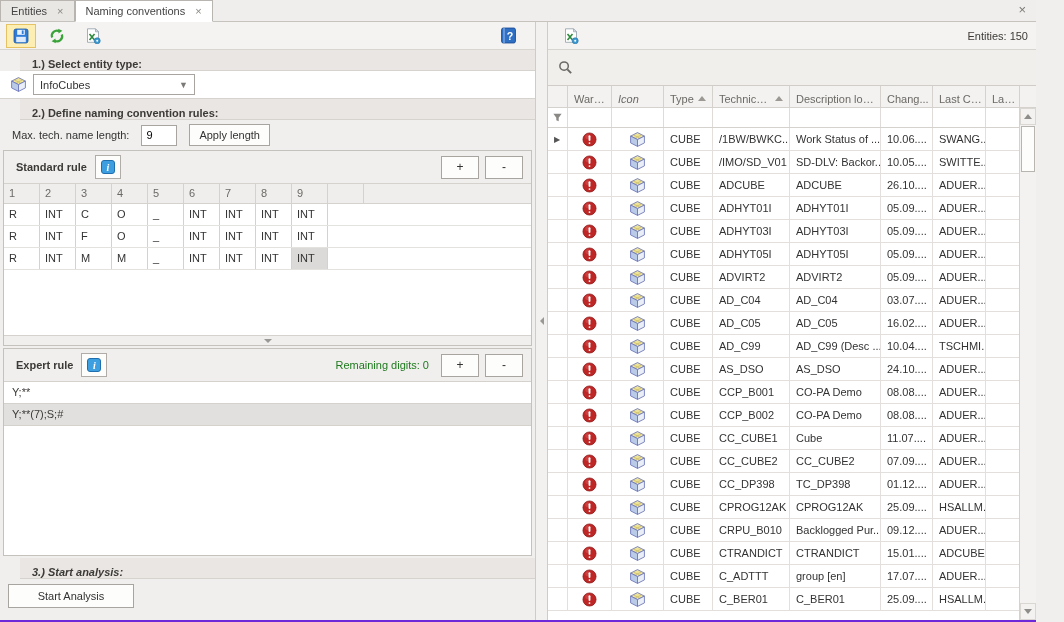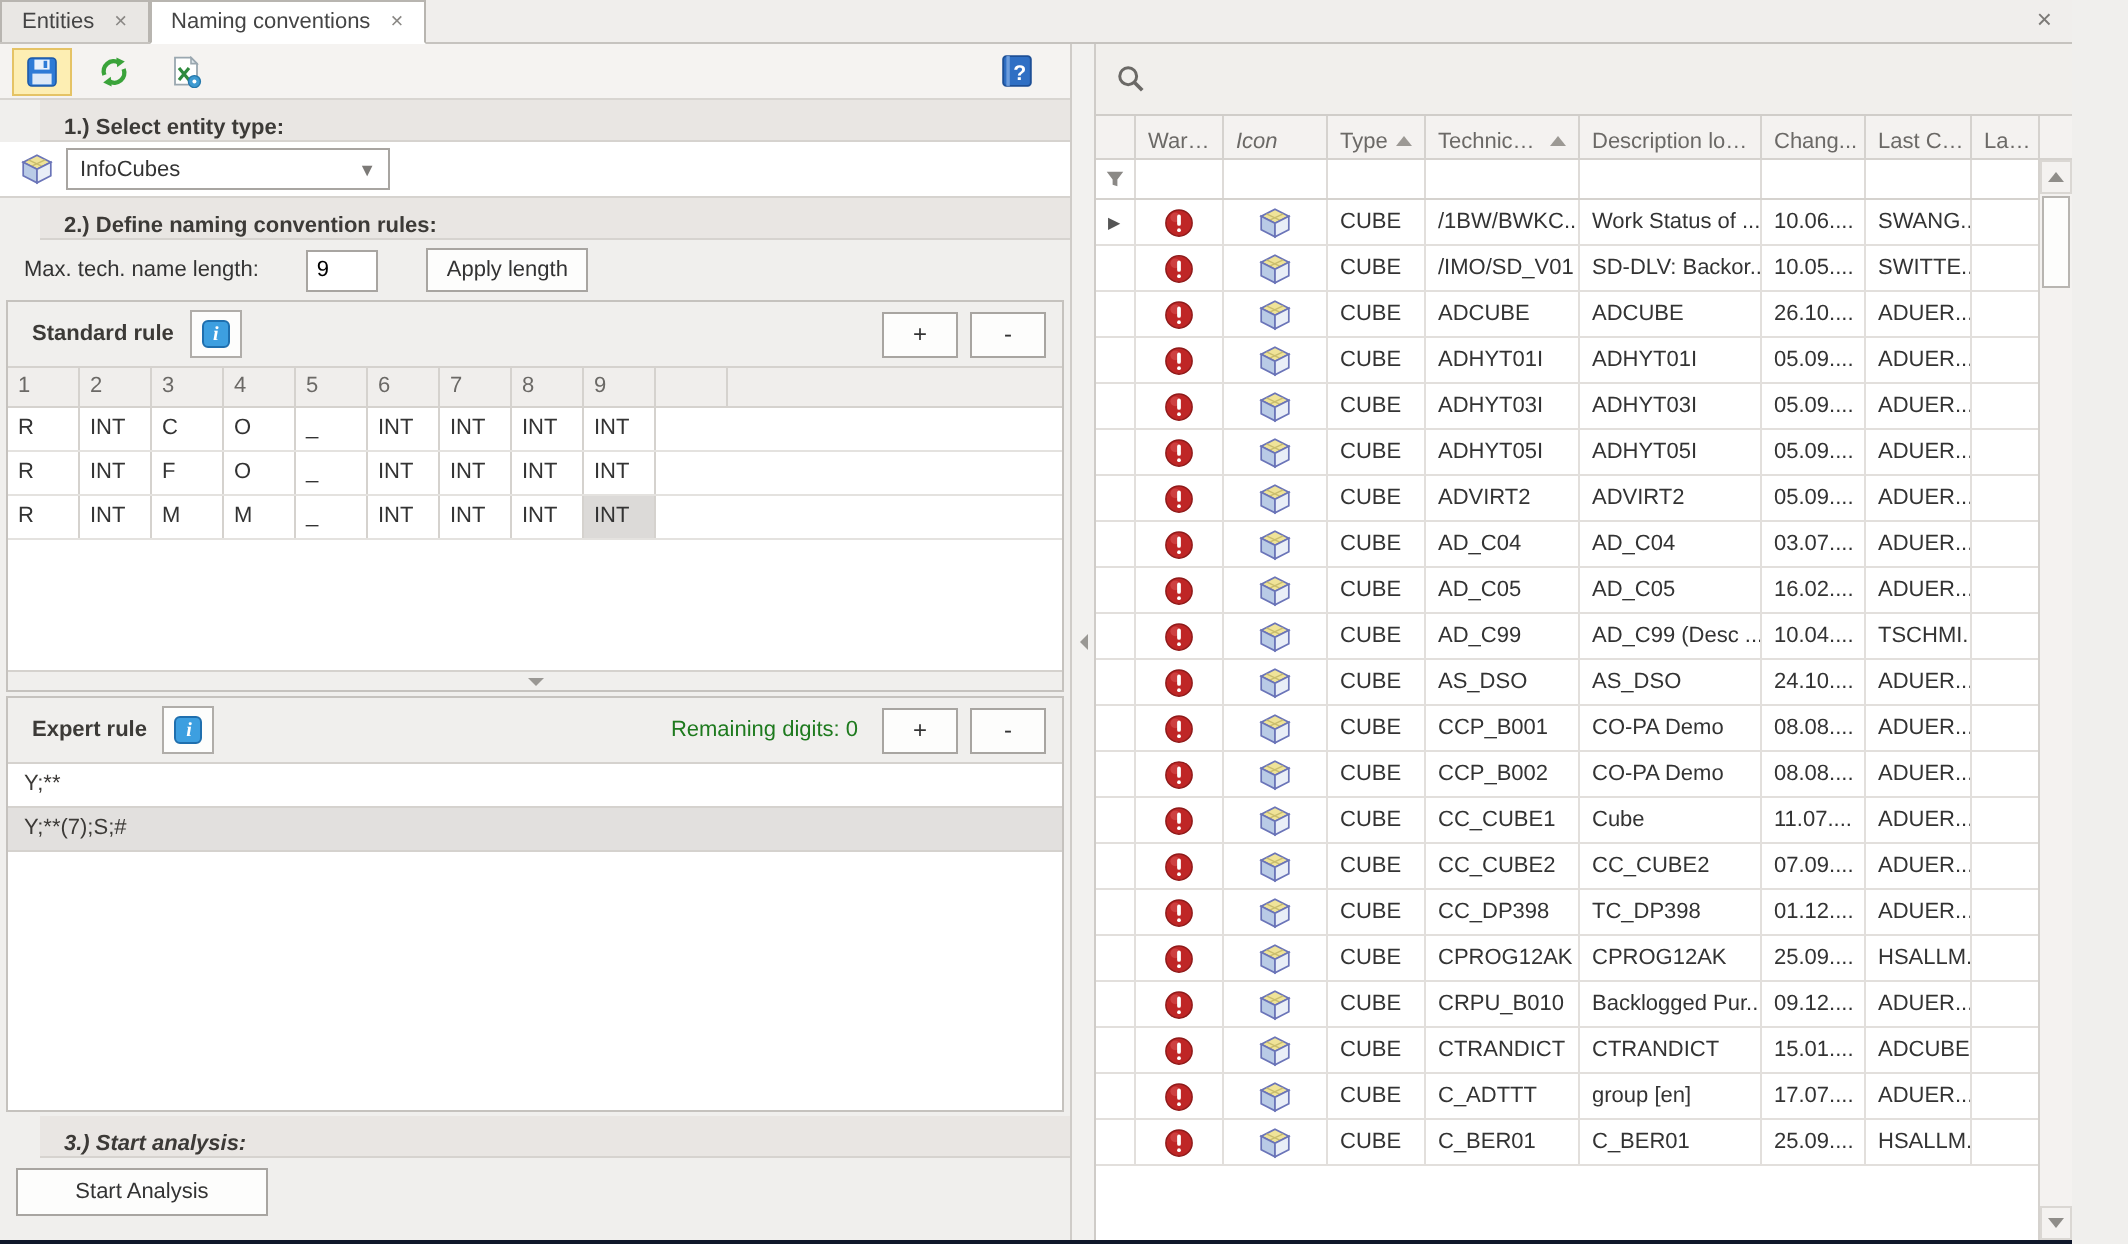--- a/index.html
+++ b/index.html
@@ -1,40 +1,40 @@
 <!DOCTYPE html>
 <html><head>
 <meta charset="utf-8">
 <style>
   * { margin:0; padding:0; box-sizing:border-box; }
   html,body { width:1064px; height:622px; overflow:hidden; }
   body { font-family:"Liberation Sans", sans-serif; font-size:11px; color:#333; background:#f0efed; }
 
-  .window { width:1036px; height:622px; display:flex; flex-direction:column; border-bottom:2px solid #0f172a; background:#0c4a6e; }
+  .window { width:1036px; height:622px; display:flex; flex-direction:column; border-bottom:2px solid #6d28d9; background:#0c4a6e; }
 
   
   .tabbar { height:22px; background:#f0eeec; display:flex; align-items:flex-end; border-bottom:1px solid #c6c3bf; position:relative; flex:0 0 22px;}
   .tab { height:21px; display:flex; align-items:center; gap:8px; padding:0 8px 0 10px; border:1px solid #b8b5b0; border-bottom:none; background:#e9e7e4; color:#444; cursor:default; }
   .tab.active { background:#fff; height:22px; margin-bottom:-1px; border-bottom:1px solid #fff; }
   .tab .tab-close { color:#8a8885; font-size:11px; line-height:1; padding:0 2px; }
   .win-close { position:absolute; right:10px; top:3px; color:#7c7a77; font-size:13px; line-height:1; }
 
   .main { flex:1; display:flex; min-height:0; }
 
   
   .left-panel { width:536px; flex:0 0 536px; display:flex; flex-direction:column; background:#f0efed; border-right:1px solid #cfccc8; }
   .toolbar { height:28px; flex:0 0 28px; display:flex; align-items:center; padding:0 6px; background:#f5f3f1; border-bottom:1px solid #d8d5d1; }
   .tb-btn { width:30px; height:24px; display:flex; align-items:center; justify-content:center; border:1px solid transparent; margin-right:6px; }
   .tb-btn.highlight { background:#fdeeb3; border:1px solid #e5c365; }
   .tb-spacer { flex:1; }
   .section-hdr { height:21px; flex:0 0 21px; display:flex; align-items:flex-end; padding-left:12px; background:#e9e6e3; border-bottom:1px solid #d6d3cf; font-weight:bold; color:#3c3a37;margin-left:20px; }
   .entity-row { height:28px; flex:0 0 28px; background:#fff; display:flex; align-items:center; padding-left:10px; border-bottom:1px solid #d6d3cf; gap:6px; }
   .combo { width:162px; height:21px; border:1px solid #a8a5a1; background:#fff; display:flex; align-items:center; padding-left:6px; position:relative; }
   .combo .combo-arrow { position:absolute; right:6px; color:#7c7a77; font-size:9px; }
-  .maxlen-row { height:30px; flex:0 0 30px; display:flex; align-items:center; padding-left:12px; gap:24px; background:#f0efed; }
+  .maxlen-row { height:30px; flex:0 0 30px; display:flex; align-items:center; padding-left:12px; gap:12px; background:#f0efed; }
   .txt-input { width:36px; height:21px; border:1px solid #a8a5a1; background:#fff; padding:0 4px; font-family:inherit; font-size:11px; }
   .btn { height:22px; border:1px solid #a8a5a1; background:#fdfdfc; padding:0 9px; font-family:inherit; font-size:11px; color:#333; }
   .group-box { margin:0 3px; background:#fff; border:1px solid #c5c2be; display:flex; flex-direction:column; }
   .group-box.std { height:196px; flex:0 0 196px; }
   .group-box.exp { height:208px; flex:0 0 208px; margin-top:2px; }
   .group-hdr { height:32px; flex:0 0 32px; display:flex; align-items:center; background:#f0efed; padding:0 8px 0 12px; gap:8px; }
   .group-title { font-weight:bold; color:#3c3a37; }
   .info-btn { width:26px; height:24px; border:1px solid #b0ada9; background:#fdfdfc; display:flex; align-items:center; justify-content:center; }
   .info-glyph { width:14px; height:14px; background:#3d9fe0; border:1px solid #1f6fae; border-radius:3px; color:#fff; font-weight:bold; font-size:10px; font-family:"Liberation Serif", serif; display:flex; align-items:center; justify-content:center; font-style:italic; }
   .pm-btn { width:38px; height:23px; border:1px solid #a8a5a1; background:#fdfdfc; font-size:12px; color:#333; }
@@ -284,20 +284,32 @@
         <button class="btn start-btn">Start Analysis</button>
       </div>
     </div>
 
     <div class="splitter">
       <div class="arrow-left-sm"></div>
     </div>
 
     <div class="right-panel">
 
+      <div class="r-toolbar">
+        <div class="tb-btn">
+          <svg width="16" height="16" viewBox="0 0 16 16">
+            <path d="M2.5 0.8 h8 l3 3 v10.5 h-11 z" fill="#fff" stroke="#9aa7b0" stroke-width="0.9"></path>
+            <path d="M10.5 0.8 v3 h3 z" fill="#dfe7ec" stroke="#9aa7b0" stroke-width="0.8"></path>
+            <path d="M4.5 6 l5 6 M9.5 6 l-5 6" stroke="#2f8a3d" stroke-width="1.6"></path>
+            <circle cx="12.2" cy="12.8" r="3" fill="#3d9ad1" stroke="#2577ab" stroke-width="0.7"></circle>
+            <circle cx="12.2" cy="12.8" r="1" fill="#fff"></circle>
+          </svg>
+        </div>
+        <span class="entities-count">Entities: 150</span>
+      </div>
 
       <div class="groupby">
         <svg width="15" height="15" viewBox="0 0 16 16">
           <circle cx="6.5" cy="6.5" r="4.5" fill="none" stroke="#6b6966" stroke-width="1.6"></circle>
           <line x1="10" y1="10" x2="14" y2="14" stroke="#6b6966" stroke-width="2"></line>
         </svg>
       </div>
 
       <div class="grid-wrap">
         <div class="grid-cols">

